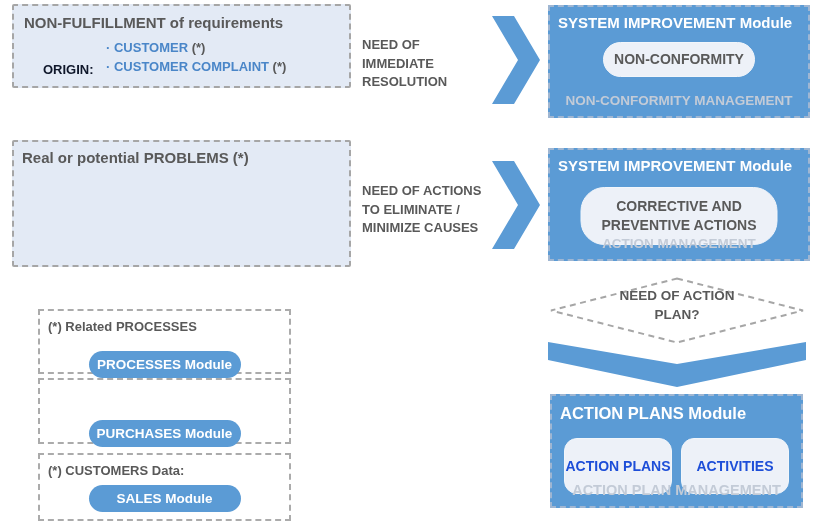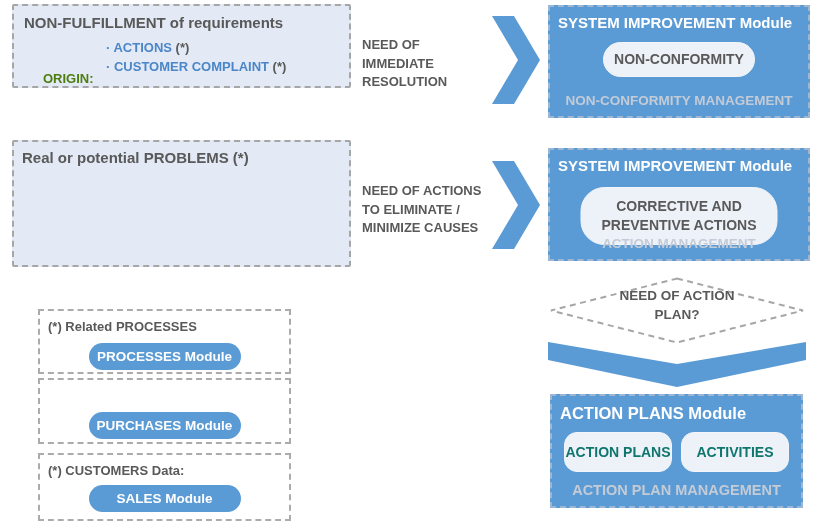--- a/index.html
+++ b/index.html
@@ -6,21 +6,21 @@
   .stage{
     position:relative;width:817px;height:529px;background:#ffffff;
     font-family:"Liberation Sans",sans-serif;font-weight:bold;overflow:hidden;
   }
   .abs{position:absolute;}
   
   .lightbox{position:absolute;background:#e3eaf5;border:2px dashed #a6a6a6;box-sizing:border-box;border-radius:2px;}
   .lb-title{position:absolute;left:10px;top:8px;font-size:15px;color:#595959;white-space:nowrap;}
   .blue-txt{color:#4a86c8;}
   .star{color:#595959;}
-  .origin-label{position:absolute;left:29px;top:65px;font-size:13px;color:#4d7c0f;}
+  .origin-label{position:absolute;left:29px;top:56px;font-size:13px;color:#0f172a;}
   .r1-bullets{position:absolute;left:92px;top:33px;font-size:13px;line-height:18.5px;}
   .r2-bullets{position:absolute;left:8px;top:31px;font-size:13px;line-height:17.5px;color:#4a86c8;}
   .r2-item{padding-left:9px;text-indent:-9px;white-space:pre-line;}
   
   .need-label{position:absolute;font-size:13px;color:#595959;line-height:18.5px;white-space:pre-line;}
   
   .bluebox{position:absolute;background:#5b9bd5;border:2px dashed #9fb6d2;box-sizing:border-box;}
   .bb-title{position:absolute;left:8px;top:7px;font-size:15px;color:#ffffff;white-space:nowrap;text-align:right;}
   .bb-title-lg{position:absolute;left:8px;top:8px;font-size:16.5px;color:#ffffff;white-space:nowrap;}
   .pill-light{
@@ -28,42 +28,42 @@
     background:#edf1f8;border:1px solid #f2f6fb;border-radius:24px;color:#595959;
     font-size:14px;display:flex;align-items:center;justify-content:center;
     text-align:center;white-space:pre-line;line-height:19px;box-sizing:border-box;
   }
   .bb-footer{position:absolute;left:0;right:0;bottom:8px;text-align:center;font-size:13.5px;color:#c3cbd7;white-space:nowrap;}
   
   .decision-text{position:absolute;text-align:center;font-size:13.5px;color:#595959;line-height:19px;white-space:pre-line;}
   
   .pill-row{position:absolute;left:12px;right:12px;top:36px;display:flex;gap:9px;justify-content:center;}
   .pill-sq{
-    flex:1;height:40px;background:#edf1f8;border:1px solid #f2f6fb;border-radius:13px;
-    color:#0f766e;font-size:14px;display:flex;align-items:center;justify-content:center;box-sizing:border-box;
+    flex:1;height:56px;background:#edf1f8;border:1px solid #f2f6fb;border-radius:13px;
+    color:#1d4ed8;font-size:14px;display:flex;align-items:center;justify-content:center;box-sizing:border-box;margin-top:6px;
   }
   
   .whitebox{position:absolute;left:38px;width:253px;background:#ffffff;border:2px dashed #ababab;box-sizing:border-box;}
   .ref-label{position:absolute;left:8px;top:8px;font-size:13px;color:#595959;white-space:nowrap;}
   .pill-blue{
-    position:absolute;left:50%;transform:translateX(-50%);top:32px;width:152px;height:27px;
+    position:absolute;left:50%;transform:translateX(-50%);top:40px;width:152px;height:27px;
     background:#5b9bd5;border-radius:14px;color:#ffffff;font-size:13.5px;
     display:flex;align-items:center;justify-content:center;white-space:nowrap;
   }
 </style>
 </head>
 <body>
 
 <div class="stage">
 
   <div class="lightbox" style="left:12px;top:4px;width:339px;height:84px">
     <div class="lb-title">NON-FULFILLMENT of requirements</div>
     <div class="origin-label">ORIGIN:</div>
     <div class="r1-bullets">
-      <div><span class="blue-txt">· ACTIONS </span><span class="star">(*)</span></div>
+      <div><span class="blue-txt">· CUSTOMER </span><span class="star">(*)</span></div>
       <div><span class="blue-txt">· CUSTOMER COMPLAINT </span><span class="star">(*)</span></div>
     </div>
   </div>
 
   <div class="need-label" style="left:362px;top:36px">NEED OF
 IMMEDIATE
 RESOLUTION</div>
 
   <svg class="abs" style="left:492px;top:16px" width="48" height="88" viewBox="0 0 48 88">
     <polygon points="0,0 22,0 48,44 22,88 0,88 26,44" fill="#5b9bd5"></polygon>

